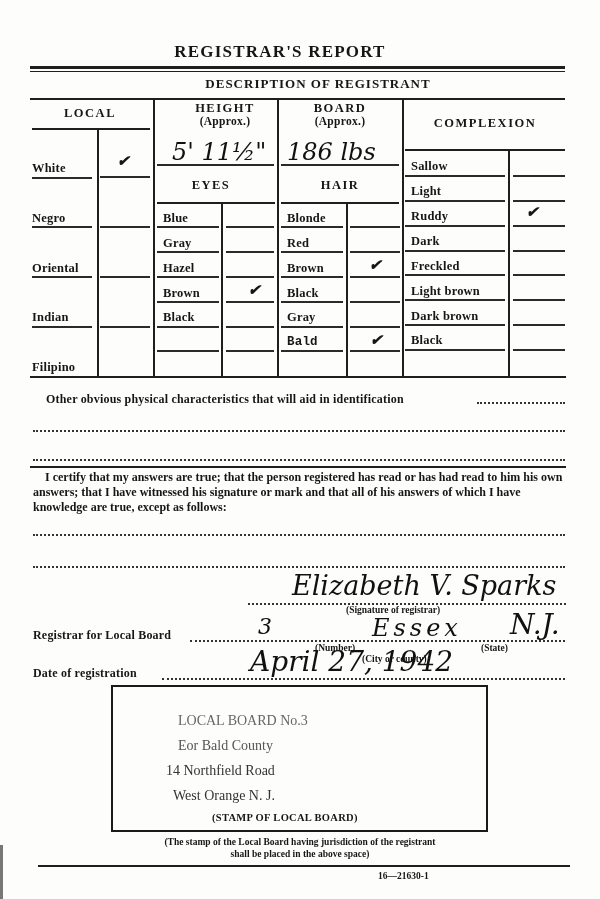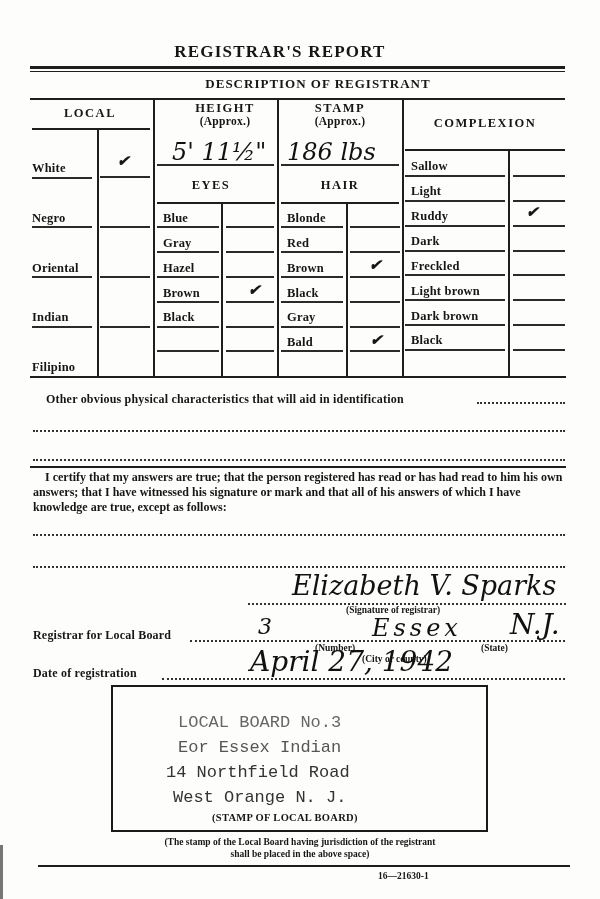--- a/index.html
+++ b/index.html
@@ -10,21 +10,21 @@
   .vr{position:absolute;background:#1e1e1e;width:2px;}
   .lbl{position:absolute;font-weight:bold;font-size:12.5px;letter-spacing:0.2px;white-space:nowrap;}
   .hdr{position:absolute;font-weight:bold;font-size:12.5px;letter-spacing:1.5px;text-align:center;white-space:nowrap;}
   .sub{font-size:11.5px;letter-spacing:0.3px;}
   .ul{position:absolute;height:2px;background:#2a2a2a;}
   .check{position:absolute;font-size:15px;font-weight:bold;font-style:italic;line-height:1;}
   .hand{position:absolute;font-family:"DejaVu Serif","Liberation Serif",serif;font-style:italic;font-size:24px;white-space:nowrap;color:#111;}
   .dots{position:absolute;border-bottom:2px dotted #333;height:0;}
   .para{position:absolute;font-weight:bold;font-size:12.5px;line-height:15px;}
   .small{position:absolute;font-weight:bold;font-size:9.5px;white-space:nowrap;}
-  .stamp{position:absolute;font-family:Liberation Mono, monospace;font-size:17px;white-space:nowrap;color:#3a3a3a;}
+  .stamp{position:absolute;font-family:Liberation Serif, serif;font-size:14px;white-space:nowrap;color:#3a3a3a;}
 </style>
 </head>
 <body>
 
 <div class="abs b" style="left:0;width:560px;top:42px;text-align:center;font-size:17px;letter-spacing:1.2px;">REGISTRAR'S REPORT</div>
 <div class="hr" style="left:30px;top:66px;width:535px;height:3px;"></div>
 <div class="hr" style="left:30px;top:71px;width:535px;height:1px;"></div>
 
 <div class="abs b" style="left:0;width:600px;top:76px;text-align:center;font-size:13px;letter-spacing:1px;padding-left:18px;">DESCRIPTION OF REGISTRANT</div>
 <div class="hr" style="left:30px;top:98px;width:535px;height:2px;"></div>
@@ -62,21 +62,21 @@
 <div class="hdr" style="left:155px;width:140px;top:102px;line-height:13px;">
   <div>HEIGHT</div>
   <div class="sub">(Approx.)</div>
 </div>
 <div class="hand" style="left:172px;top:138px;">5' 11½"</div>
 <div class="ul" style="left:157px;top:164px;width:117px;"></div>
 <div class="hdr" style="left:155px;width:112px;top:178px;">EYES</div>
 <div class="hr" style="left:157px;top:202px;width:118px;height:2px;"></div>
 
 <div class="hdr" style="left:279px;width:122px;top:102px;line-height:13px;">
-  <div>STAMP</div>
+  <div>BOARD</div>
   <div class="sub">(Approx.)</div>
 </div>
 <div class="hand" style="left:287px;top:138px;">186 lbs</div>
 <div class="ul" style="left:281px;top:164px;width:118px;"></div>
 <div class="hdr" style="left:279px;width:122px;top:178px;">HAIR</div>
 <div class="hr" style="left:281px;top:202px;width:118px;height:2px;"></div>
 
 <div class="lbl" style="left:163px;top:211px;">Blue</div>
 <div class="ul" style="left:157px;top:226px;width:62px;"></div>
 <div class="ul" style="left:226px;top:226px;width:48px;"></div>
@@ -115,21 +115,21 @@
 <div class="ul" style="left:350px;top:276px;width:50px;"></div>
 
 <div class="lbl" style="left:287px;top:286px;">Black</div>
 <div class="ul" style="left:281px;top:301px;width:62px;"></div>
 <div class="ul" style="left:350px;top:301px;width:50px;"></div>
 
 <div class="lbl" style="left:287px;top:310px;">Gray</div>
 <div class="ul" style="left:281px;top:326px;width:62px;"></div>
 <div class="ul" style="left:350px;top:326px;width:50px;"></div>
 
-<div class="lbl" style="left:287px;top:335px;">Bald</div>
+<div class="lbl" style="left:287px;top:335px;font-family:Liberation Mono, monospace;">Bald</div>
 <div class="ul" style="left:281px;top:350px;width:62px;"></div>
 <div class="check" style="left:370px;top:333px;">✔</div>
 <div class="ul" style="left:350px;top:350px;width:50px;"></div>
 
 <div class="hdr" style="left:404px;width:162px;top:116px;">COMPLEXION</div>
 <div class="hr" style="left:405px;top:149px;width:160px;height:2px;"></div>
 
 <div class="lbl" style="left:411px;top:159px;">Sallow</div>
 <div class="ul" style="left:405px;top:175px;width:100px;"></div>
 <div class="ul" style="left:513px;top:175px;width:52px;"></div>
@@ -187,21 +187,21 @@
 <div class="small" style="left:272px;top:643px;padding-left:43px;">(Number)</div>
 <div class="small" style="left:362px;top:654px;">(City or county)</div>
 <div class="small" style="left:481px;top:643px;">(State)</div>
 
 <div class="lbl" style="left:33px;top:666px;font-size:12px;">Date of registration</div>
 <div class="dots" style="left:162px;top:678px;width:403px;"></div>
 <div class="hand" style="left:250px;top:645px;font-size:28px;">April 27, 1942</div>
 
 <div class="abs" style="left:111px;top:685px;width:377px;height:147px;border:2px solid #1a1a1a;box-sizing:border-box;"></div>
 <div class="stamp" style="left:178px;top:713px;color:#666;">LOCAL BOARD No.3</div>
-<div class="stamp" style="left:178px;top:738px;color:#555;">Eor Essex Indian</div>
+<div class="stamp" style="left:178px;top:738px;color:#555;">Eor Bald County</div>
 <div class="stamp" style="left:166px;top:763px;color:#333;">14 Northfield Road</div>
 <div class="stamp" style="left:173px;top:788px;color:#333;">West Orange N. J.</div>
 <div class="small" style="left:212px;top:812px;font-size:10.5px;letter-spacing:0.3px;">(STAMP OF LOCAL BOARD)</div>
 
 <div class="small" style="left:0;width:600px;text-align:center;top:837px;">(The stamp of the Local Board having jurisdiction of the registrant</div>
 <div class="small" style="left:0;width:600px;text-align:center;top:849px;">shall be placed in the above space)</div>
 
 <div class="hr" style="left:38px;top:865px;width:532px;height:2px;"></div>
 <div class="small" style="left:378px;top:871px;">16—21630-1</div>
 

